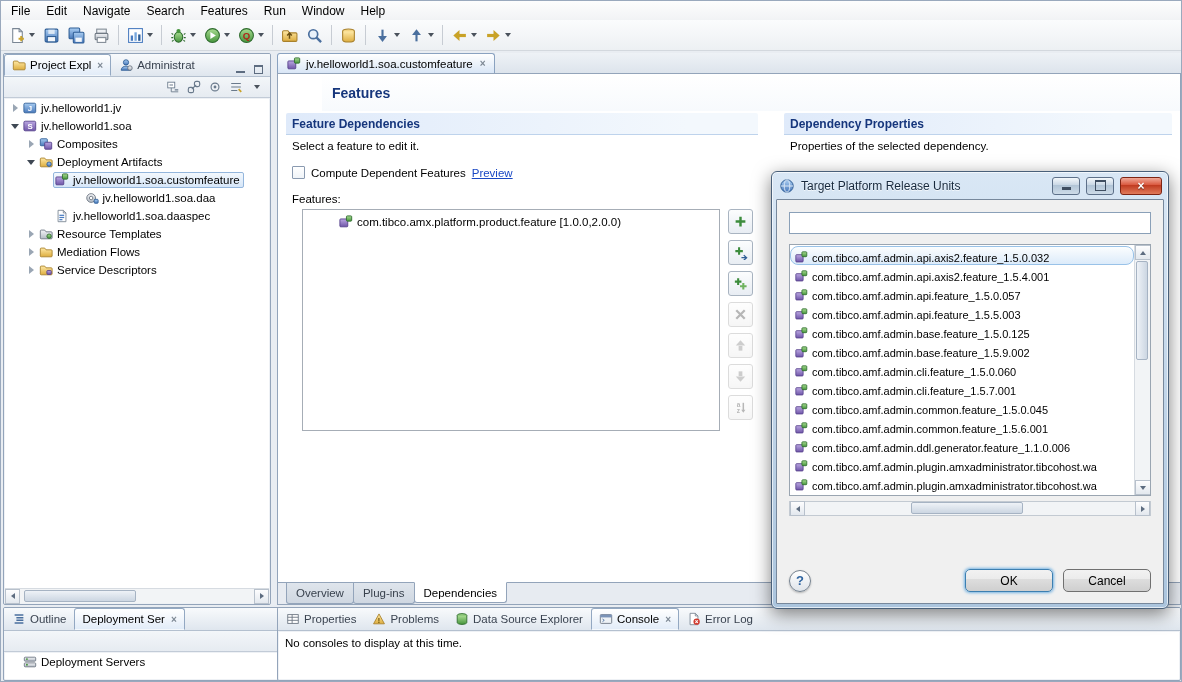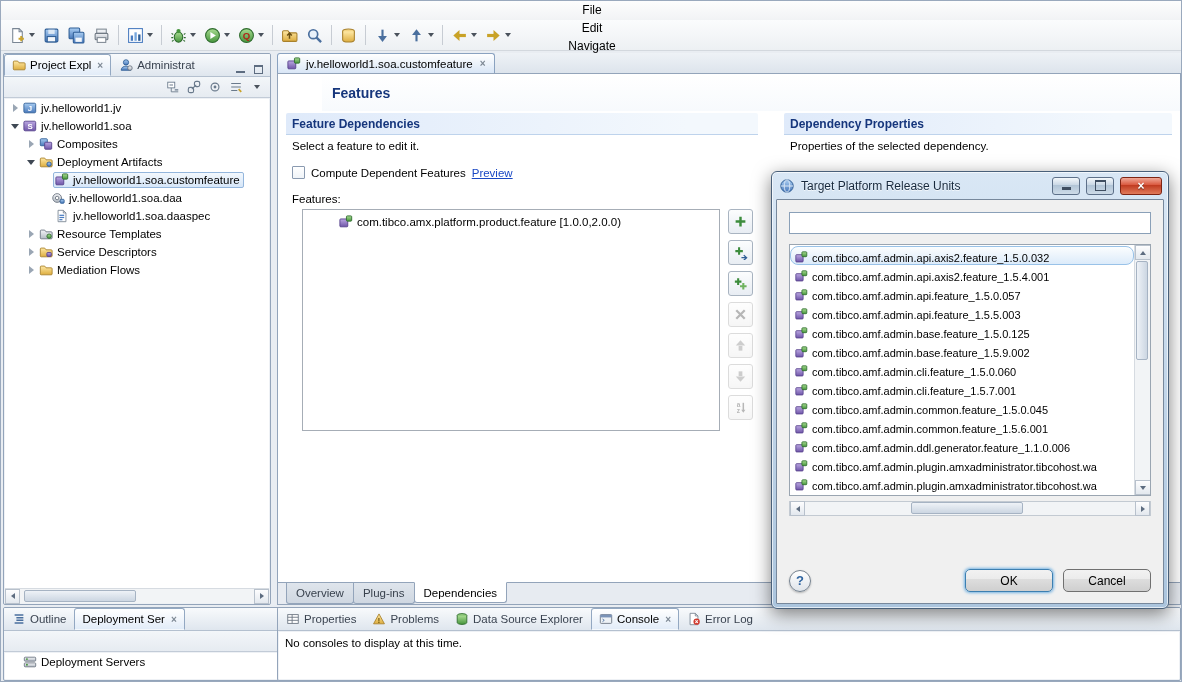--- a/index.html
+++ b/index.html
@@ -3,21 +3,21 @@
 <meta charset="utf-8">
 <style>
   * { margin:0; padding:0; box-sizing:border-box; }
   html,body { width:1182px; height:682px; }
   body {
     position:relative; overflow:hidden;
     font-family:"Liberation Sans", sans-serif; font-size:12px; color:#000;
     background:#e9edf2; border:1px solid #9aa9bd;
   }
   
-  .menubar { display:flex; align-items:center; height:19px; background:linear-gradient(#fdfdfd,#f1f3f5); padding-left:2px;flex-direction:column; }
+  .menubar { display:flex; align-items:center; height:19px; background:linear-gradient(#fdfdfd,#f1f3f5); padding-left:2px; }
   .menu-item { padding:2px 8px; cursor:default; }
   .toolbar { display:flex; align-items:center; height:31px; background:linear-gradient(#fbfcfd,#edf0f3); border-bottom:1px solid #d3d8de; padding:0 4px; }
   .tbtn { display:flex; align-items:center; height:24px; padding:0 3px; border-radius:3px; border:1px solid transparent; }
   .tbtn svg { width:17px; height:17px; }
   .tsep { width:1px; height:20px; background:#c7ccd3; margin:0 4px; }
   .drop { width:0; height:0; border-left:3px solid transparent; border-right:3px solid transparent; border-top:4px solid #4a525c; margin-left:3px; }
   
   .panel { position:absolute; background:#eef1f5; border:1px solid #93a4ba; border-radius:2px; overflow:hidden; }
   .view-tabs { display:flex; align-items:flex-end; height:23px; background:linear-gradient(#f8fafc,#dfe6ee); border-bottom:1px solid #b4c0cf; }
   .vtab { display:flex; align-items:center; gap:4px; height:22px; padding:0 7px; font-size:11.5px; color:#3a4350; white-space:nowrap;
@@ -424,21 +424,21 @@
         <span class="sel-wrap">
           <span class="icon">
             <svg viewBox="0 0 16 16" width="14" height="14">
               <rect x="1" y="4.5" width="9" height="9" rx="1" fill="url(#gPurple)" stroke="#55408a"></rect>
               <rect x="8.5" y="1" width="6" height="6" rx="1" fill="url(#gGreen)" stroke="#2e6b2e"></rect>
             </svg>
           </span>
           <span>jv.helloworld1.soa.customfeature</span>
         </span>
       </div>
-      <div class="trow" style="padding-left: 32px;">
+      <div class="trow" style="padding-left: 16px; justify-content: center;">
         <span class="twisty"></span>
         <span class="sel-wrap">
           <span class="icon">
             <svg viewBox="0 0 16 16" width="14" height="14">
               <circle cx="7" cy="8" r="5" fill="url(#gGray)" stroke="#6a7480"></circle>
               <circle cx="7" cy="8" r="2" fill="#fff" stroke="#6a7480"></circle>
               <rect x="10.5" y="9.5" width="4.5" height="4.5" rx="1" fill="url(#gBlue)" stroke="#2f5e96"></rect>
             </svg>
           </span>
           <span>jv.helloworld1.soa.daa</span>
@@ -474,37 +474,37 @@
         </span>
       </div>
       <div class="trow" style="padding-left: 20px;">
         <span class="twisty">
           <span class="tw-c"></span>
         </span>
         <span class="sel-wrap">
           <span class="icon">
             <svg viewBox="0 0 16 16" width="14" height="14">
               <path d="M1.5 4.5c0-.6.4-1 1-1h4l1.5 2h6c.6 0 1 .4 1 1v6c0 .6-.4 1-1 1h-11.5c-.6 0-1-.4-1-1z" fill="url(#gYellow)" stroke="#a8812c"></path>
-              <rect x="9" y="8.5" width="5" height="4.5" rx="1" fill="url(#gPurple)" stroke="#55408a"></rect>
-            </svg>
-          </span>
-          <span>Service Descriptors</span>
+            </svg>
+          </span>
+          <span>Mediation Flows</span>
         </span>
       </div>
       <div class="trow" style="padding-left: 20px;">
         <span class="twisty">
           <span class="tw-c"></span>
         </span>
         <span class="sel-wrap">
           <span class="icon">
             <svg viewBox="0 0 16 16" width="14" height="14">
               <path d="M1.5 4.5c0-.6.4-1 1-1h4l1.5 2h6c.6 0 1 .4 1 1v6c0 .6-.4 1-1 1h-11.5c-.6 0-1-.4-1-1z" fill="url(#gYellow)" stroke="#a8812c"></path>
-            </svg>
-          </span>
-          <span>Mediation Flows</span>
+              <rect x="9" y="8.5" width="5" height="4.5" rx="1" fill="url(#gPurple)" stroke="#55408a"></rect>
+            </svg>
+          </span>
+          <span>Service Descriptors</span>
         </span>
       </div>
     </div>
   <div class="hscroll" style="left:1px; right:1px; bottom:1px;">
     <div class="sbtn">
         <span class="tri-l"></span>
       </div>
     <div class="strack">
         <div class="sthumb" style="left:4px; width:48%;"></div>
       </div>

